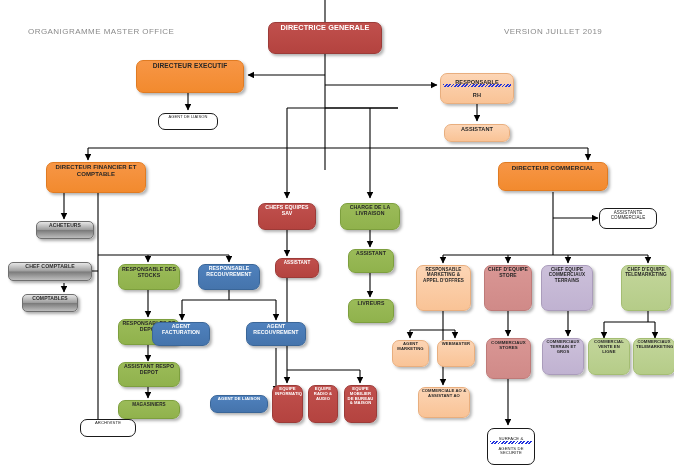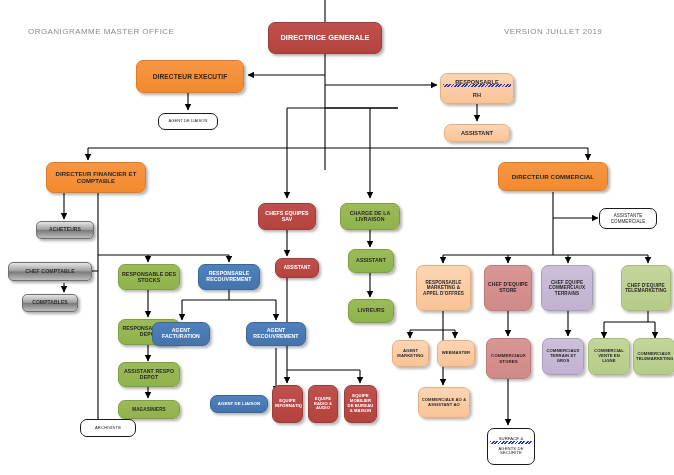--- a/index.html
+++ b/index.html
@@ -10,21 +10,21 @@
     font-family:"Liberation Sans","DejaVu Sans",sans-serif;
     overflow:hidden;
     position:relative;
   }
   #canvas{position:absolute;left:0;top:0;width:674px;height:475px;}
   svg.wires{position:absolute;left:0;top:0;width:674px;height:475px;pointer-events:none;}
 
   .node{
     position:absolute;
     box-sizing:border-box;
-    display:flex;align-items:center;justify-content:center;
+    display:flex;align-items:flex-start;justify-content:center;
     text-align:center;
     line-height:1.15;
     color:#1a1a1a;
     font-weight:bold;
     letter-spacing:.1px;
     border-radius:7px;
     padding:1px 2px;
     z-index:3;
     overflow:hidden;
   }

